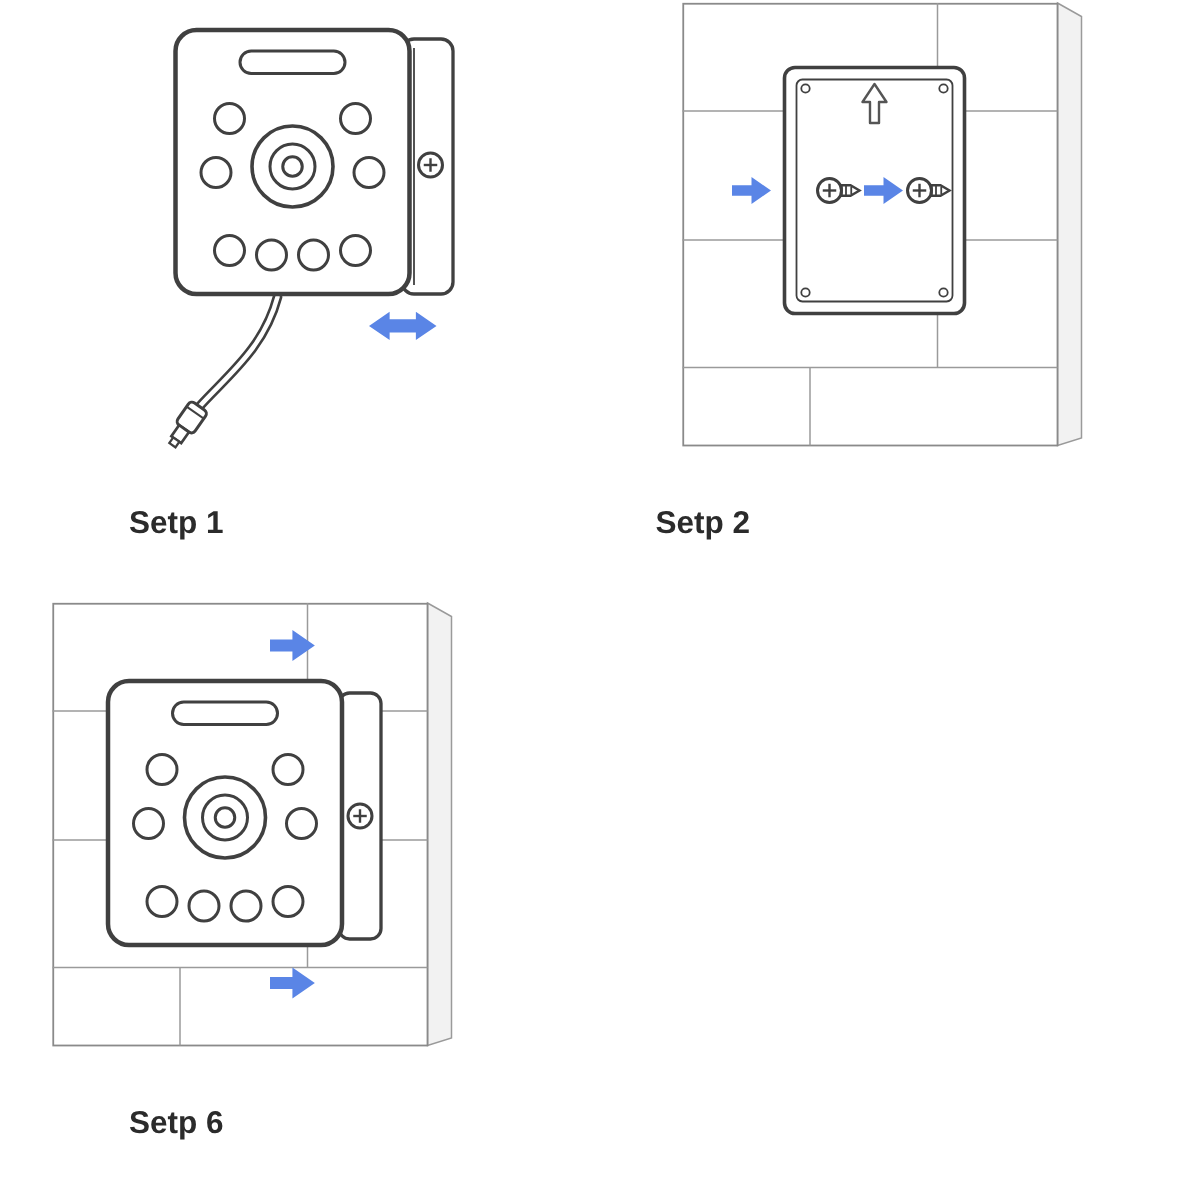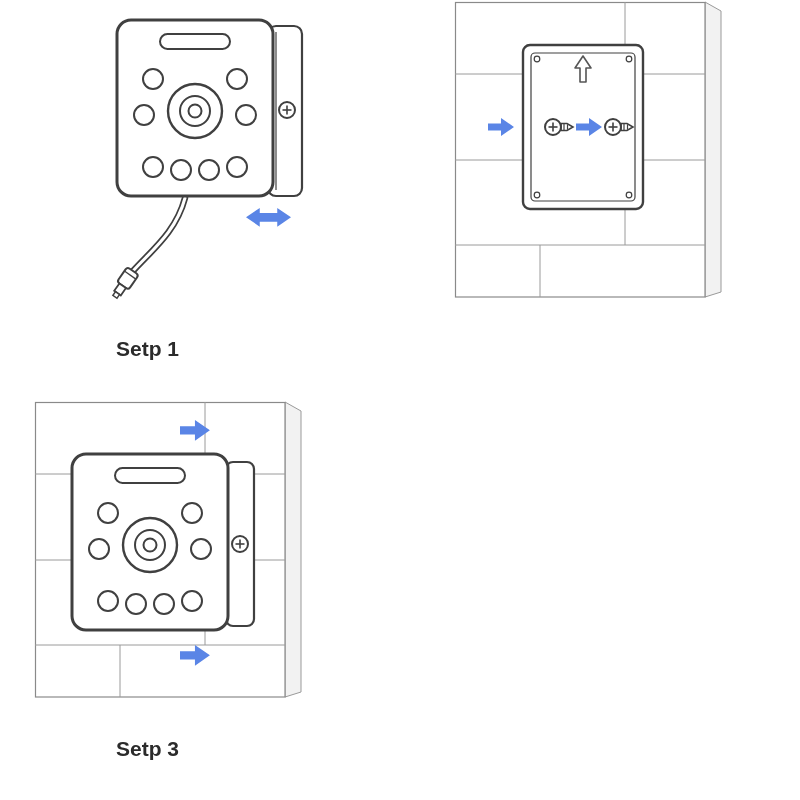--- a/index.html
+++ b/index.html
@@ -10,21 +10,21 @@
     overflow:hidden;
   }
   .page { width:800px; height:800px; display:grid;
           grid-template-columns:400px 400px; grid-template-rows:400px 400px; }
   .panel { position:relative; }
   .panel svg { display:block; }
   .caption {
     font-weight:700; font-size:21px; line-height:1.25;
     color:var(--label,#2b2b2b); white-space:pre-line; margin-top:6px;
   }
-  .col-left  .caption { margin-left:116px; }
+  .col-left  .caption { margin-left:86px; }
   .col-right .caption { margin-left:37px; }
 </style>
 </head>
 <body style="background: rgb(255, 255, 255);">
 
 <svg width="0" height="0" style="position:absolute" aria-hidden="true">
   <defs>
 
     <g id="sym-device">
       <rect x="2" y="2" width="156" height="176" rx="14" fill="#fff" stroke="#404040" stroke-width="3"></rect>
@@ -112,28 +112,29 @@
         <circle cx="229" cy="59" r="2.8" fill="#fff" stroke="#404040" stroke-width="1.2"></circle>
         <circle cx="137" cy="195" r="2.8" fill="#fff" stroke="#404040" stroke-width="1.2"></circle>
         <circle cx="229" cy="195" r="2.8" fill="#fff" stroke="#404040" stroke-width="1.2"></circle>
       </g>
       <use href="#sym-up-outline" transform="translate(175,56)"></use>
       <use href="#sym-arrow-r" transform="translate(88,118)"></use>
       <use href="#sym-screw-bolt" transform="translate(153,127)"></use>
       <use href="#sym-arrow-r" transform="translate(176,118)"></use>
       <use href="#sym-screw-bolt" transform="translate(213,127)"></use>
     </svg>
+    <figcaption class="caption">Setp 2</figcaption>
   </figure>
 
   <figure class="panel col-left">
     <svg viewBox="0 0 400 330" width="400" height="330">
       <use href="#sym-wall" transform="translate(35,2)"></use>
       <rect x="226" y="62" width="28" height="164" rx="7" fill="#fff" stroke="#404040" stroke-width="2.2"></rect>
       <use href="#sym-screw-flat" transform="translate(240,144)"></use>
       <use href="#sym-device" transform="translate(70,52)"></use>
       <use href="#sym-arrow-r" transform="translate(180,20) scale(1.15)"></use>
       <use href="#sym-arrow-r" transform="translate(180,245) scale(1.15)"></use>
     </svg>
-    <figcaption class="caption">Setp 3</figcaption>
+    <figcaption class="caption">Setp 6</figcaption>
   </figure>
 
 
 </div>
 
 </body></html>

